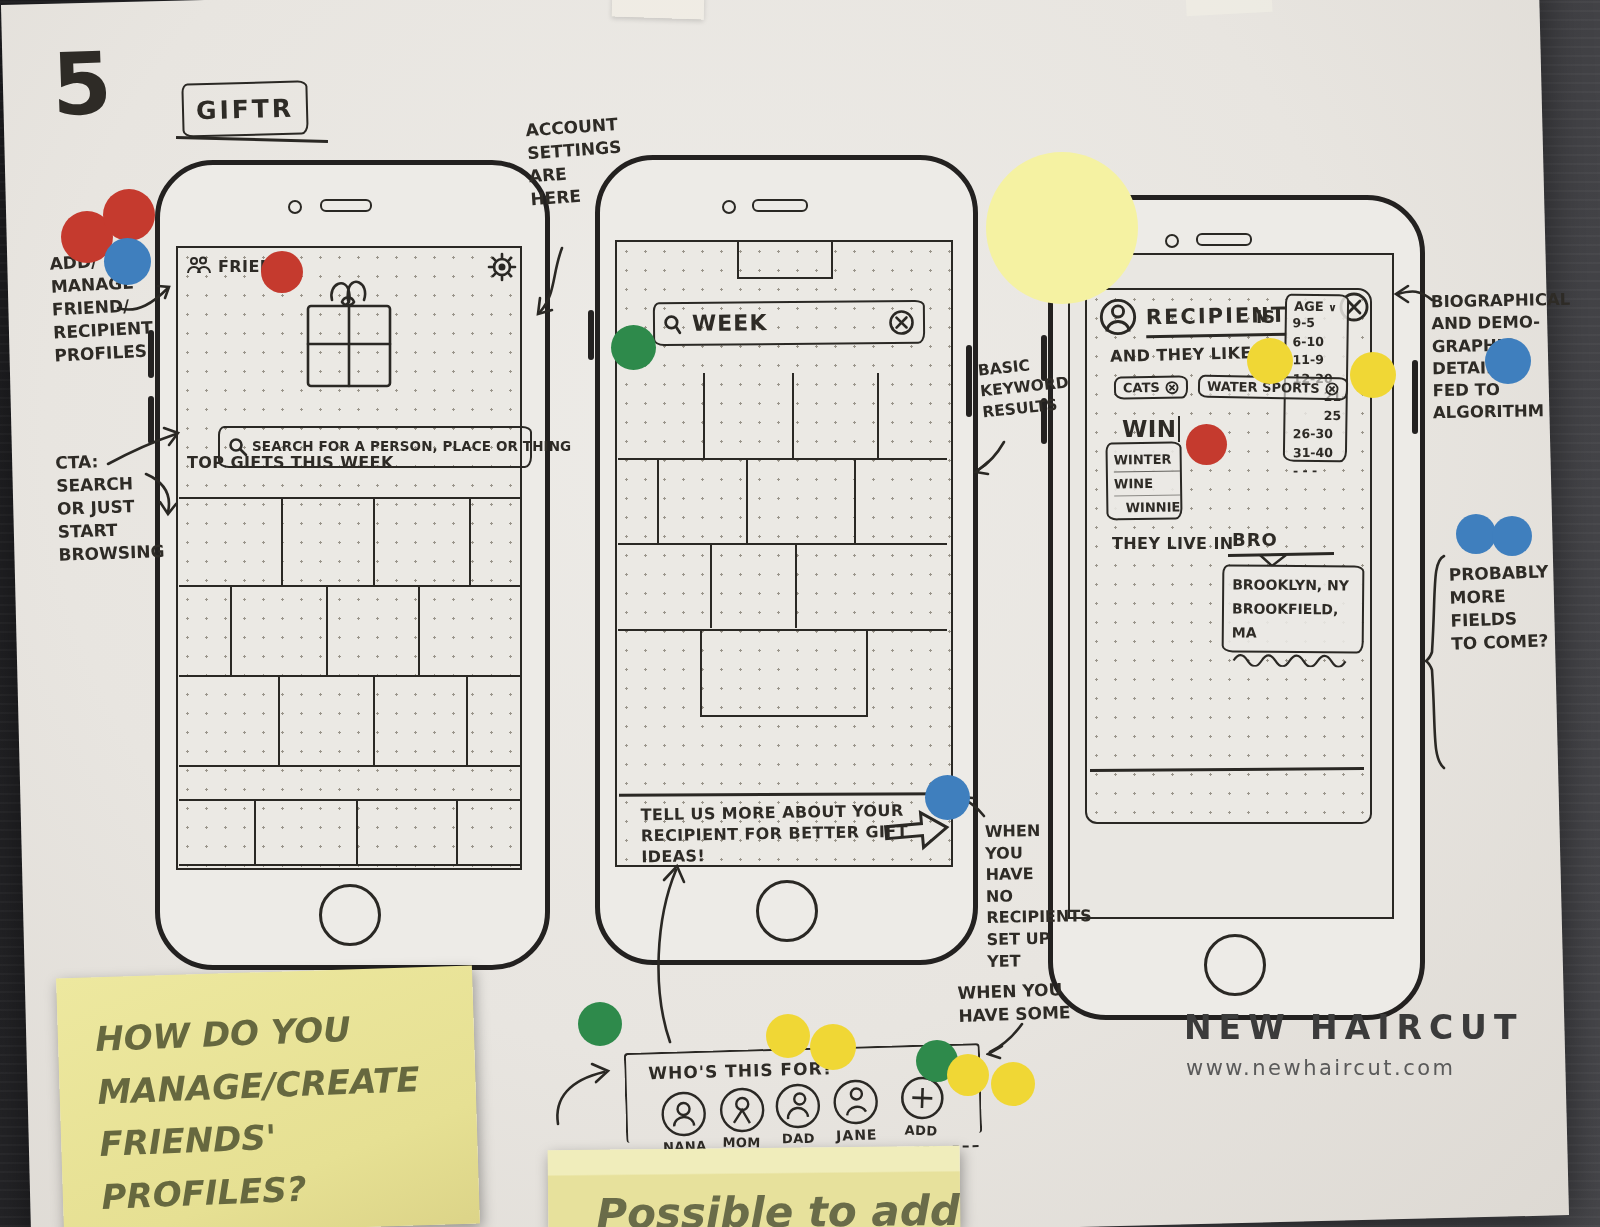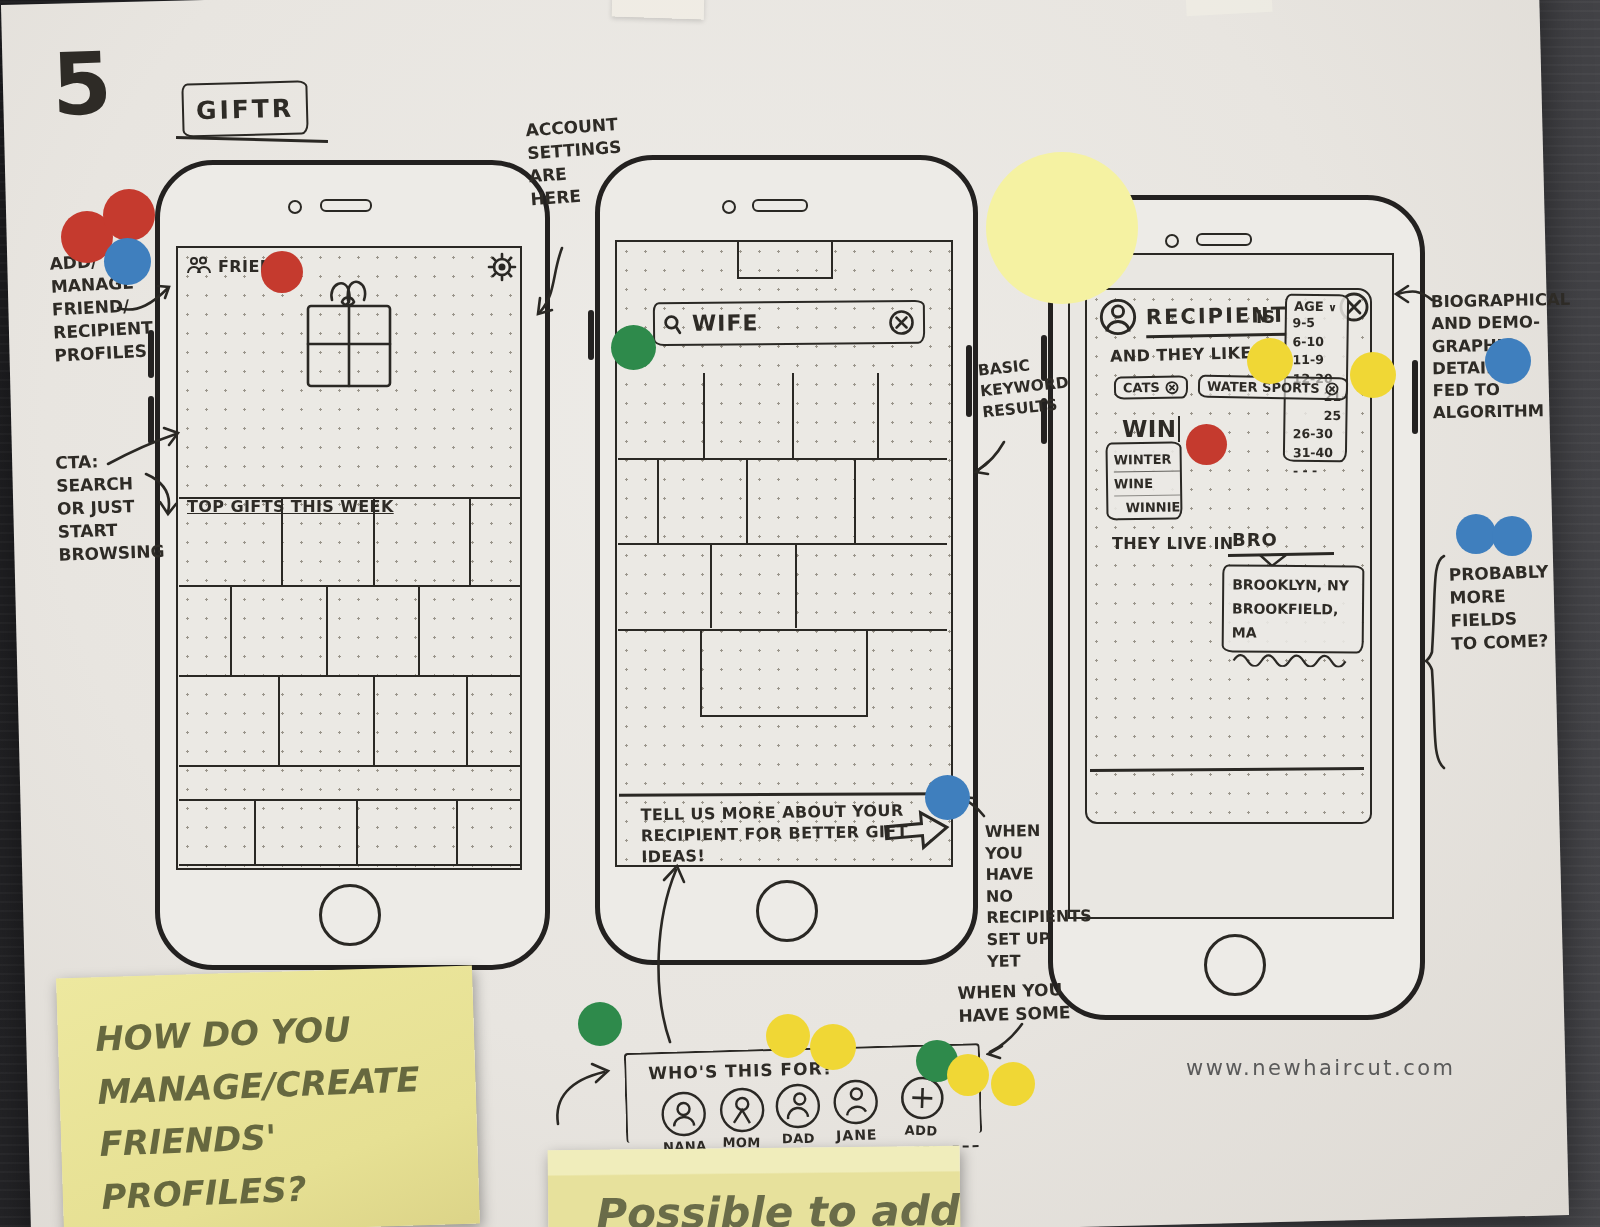--- a/index.html
+++ b/index.html
@@ -90,21 +90,30 @@
     <svg width="110" height="120" viewBox="0 0 110 120" fill="none" stroke="#2a2824" stroke-width="2.6" stroke-linecap="round">
       <path d="M38,26 c-4,-16 14,-24 17,-8 c2,10 -2,12 -2,12"></path>
       <path d="M70,26 c6,-18 -14,-26 -16,-8 c-1,9 1,10 1,10"></path>
       <path d="M48,28 c2,-6 10,-6 12,0 c-2,4 -10,4 -12,0 z"></path>
       <rect x="14" y="32" width="82" height="80" rx="3"></rect>
       <line x1="55" y1="32" x2="55" y2="112"></line>
       <line x1="14" y1="70" x2="96" y2="70"></line>
     </svg>
   </div>
 
-  <div class="abs hand" style="left:187px;top:496px;font-size:16px;text-decoration:underline;">TOP GIFTS THIS WEEK</div>
+  <div class="abs sketch" style="left:218px;top:426px;width:314px;height:42px;display:flex;align-items:center;padding:0 6px;box-sizing:border-box;">
+    <span style="margin:0 4px 0 2px;">
+      <svg width="20" height="20" viewBox="0 0 20 20" fill="none" stroke="#2a2824" stroke-width="2.6" stroke-linecap="round">
+        <circle cx="8" cy="8" r="5.5"></circle>
+          <line x1="12.5" y1="12.5" x2="18" y2="18"></line>
+      </svg>
+    </span>
+    <span class="hand" style="font-size:13.5px;letter-spacing:.1px;white-space:nowrap;">SEARCH FOR A PERSON, PLACE OR THING</span>
+  </div>
+  <div class="abs hand" style="left:187px;top:452px;font-size:16px;">TOP GIFTS THIS WEEK</div>
 
   <div class="abs" style="left:178.5px;top:497px;width:342px;height:369px;overflow:hidden;border-bottom:2.5px solid #2a2824;box-sizing:border-box;">
     <div class="brickrow" style="height:88px;">
       <div class="brick" style="width:30%;"></div>
       <div class="brick" style="width:27%;"></div>
       <div class="brick" style="width:28%;"></div>
       <div class="brick" style="width:15%;"></div>
     </div>
     <div class="brickrow" style="height:90px;">
       <div class="brick" style="width:15%;"></div>
@@ -136,21 +145,21 @@
   <div class="abs" style="left:756px;top:880px;width:56px;height:56px;border:3px solid #2a2824;border-radius:50%;"></div>
   <div class="abs" style="left:737px;top:241px;width:96px;height:38px;border:2.5px solid #2a2824;border-top:none;box-sizing:border-box;"></div>
 
   <div class="abs sketch" style="left:653px;top:301px;width:272px;height:44px;display:flex;align-items:center;padding:0 8px;box-sizing:border-box;transform:rotate(-.5deg);">
     <span style="margin-right:8px;">
       <svg width="21" height="21" viewBox="0 0 20 20" fill="none" stroke="#2a2824" stroke-width="2.6" stroke-linecap="round">
         <circle cx="8" cy="8" r="5.5"></circle>
           <line x1="12.5" y1="12.5" x2="16" y2="18"></line>
       </svg>
     </span>
-    <span class="hand" style="font-size:22px;letter-spacing:1px;">WIFE</span>
+    <span class="hand" style="font-size:22px;letter-spacing:1px;">WEEK</span>
     <span style="margin-left:auto;">
       <svg width="27" height="27" viewBox="0 0 27 27" fill="none" stroke="#2a2824" stroke-width="2.6" stroke-linecap="round">
         <circle cx="13.5" cy="13.5" r="11"></circle>
         <line x1="8.5" y1="8.5" x2="18.5" y2="18.5"></line>
           <line x1="18.5" y1="8.5" x2="8.5" y2="18.5"></line>
       </svg>
     </span>
   </div>
 
   <div class="abs" style="left:617.5px;top:373px;width:329px;height:258px;border-bottom:2.5px solid #2a2824;box-sizing:border-box;">
@@ -421,15 +430,16 @@
 
   <div class="sticky" style="left:60px;top:972px;width:416px;height:258px;background:linear-gradient(160deg,#ede89f 0%,#e6e093 70%,#dcd488 100%);transform:rotate(-1.8deg);">
     <div class="pre" style="position:absolute;left:38px;top:34px;font-size:34px;line-height:1.55;font-weight:600;font-style:italic;color:#66683f;transform:rotate(-.5deg);">HOW DO YOU
 MANAGE/CREATE
 FRIENDS' PROFILES?</div>
   </div>
   <div class="sticky" style="left:548px;top:1148px;width:412px;height:82px;background:linear-gradient(#f0edbb 0%,#f0edbb 30%,#e7e19c 32%,#e7e19c 100%);transform:rotate(-.6deg);overflow:hidden;">
     <div style="position:absolute;left:48px;top:40px;font-size:42px;font-weight:600;font-style:italic;color:#6a6c49;">Possible to add</div>
   </div>
 
+  <div class="abs" style="left:1184px;top:1008px;font-size:33px;font-weight:600;letter-spacing:7px;color:#3b3b3b;">NEW HAIRCUT</div>
   <div class="abs" style="left:1186px;top:1056px;font-size:21px;letter-spacing:2.5px;color:#5a5a5a;">www.newhaircut.com</div>
 
 </div>
 
 </body></html>

